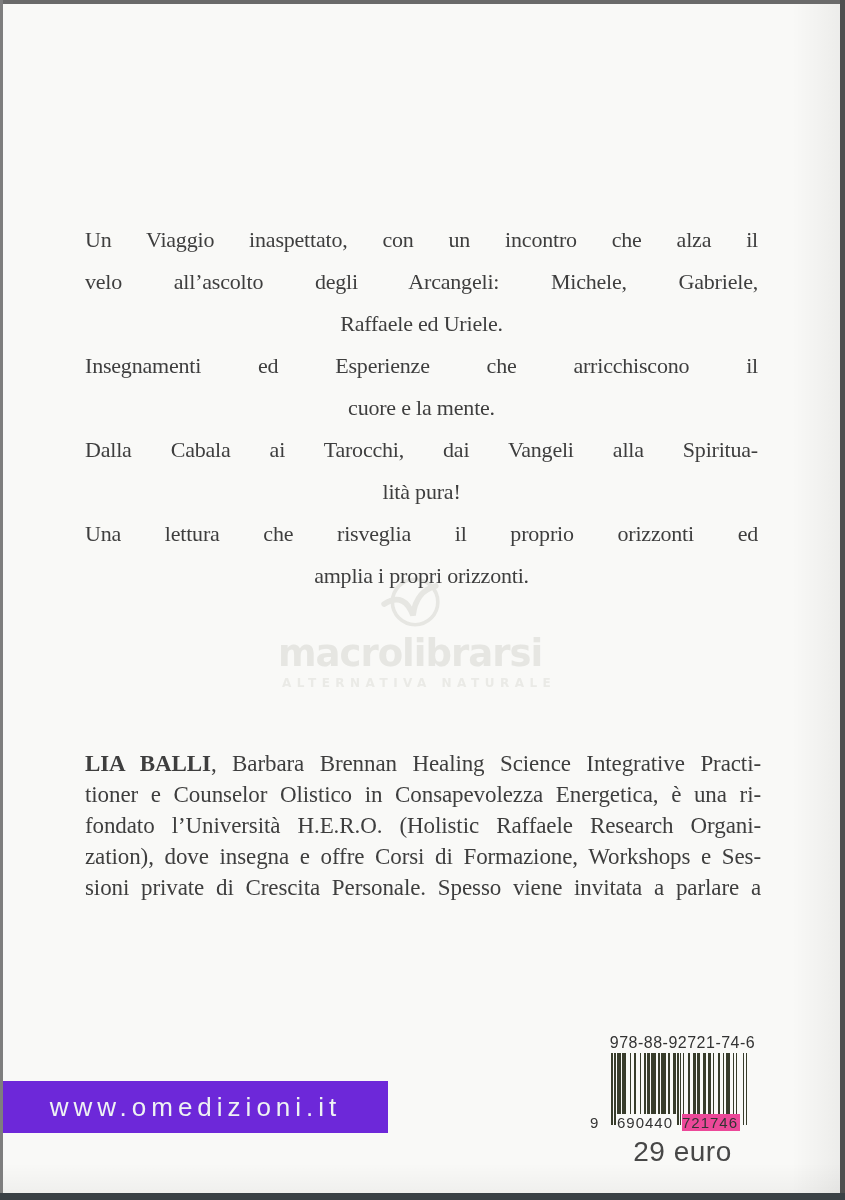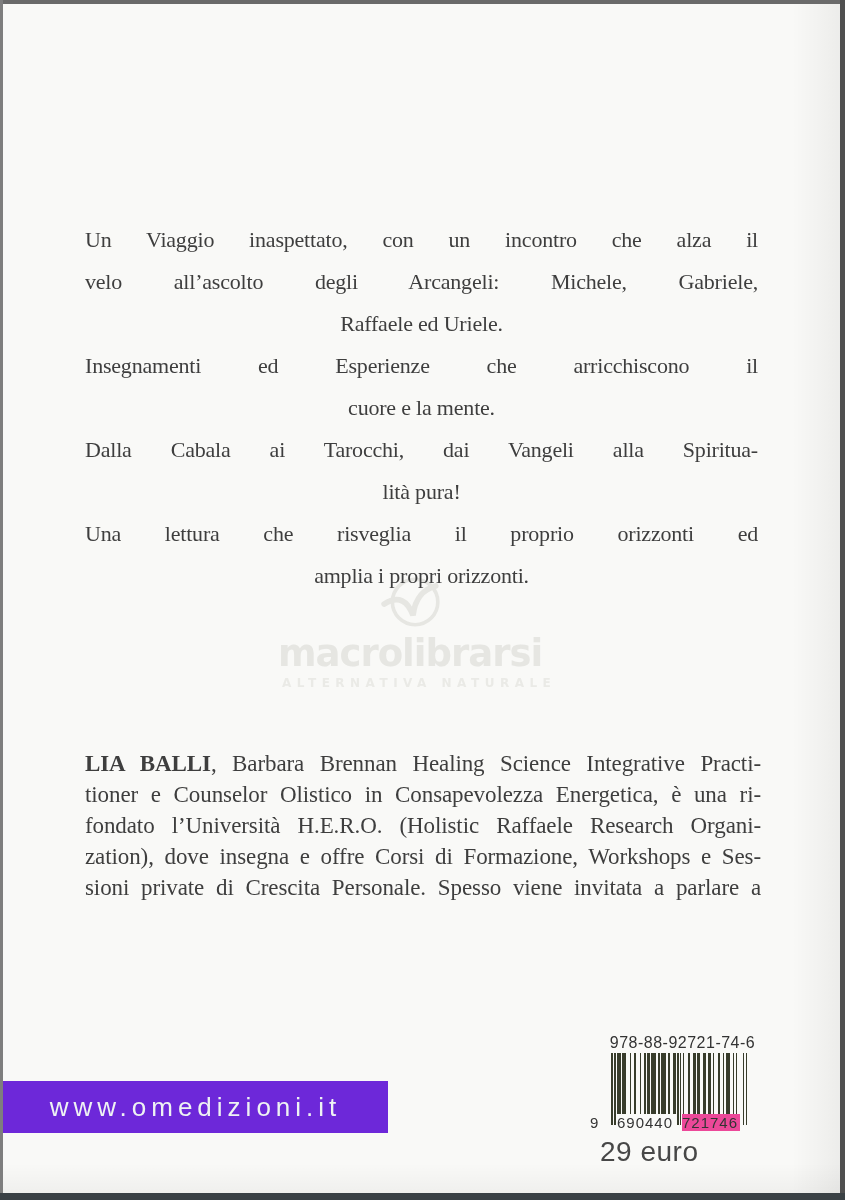--- a/index.html
+++ b/index.html
@@ -65,21 +65,21 @@
   .barcode{position:absolute;left:611px;top:1053px;width:136px;height:82px;z-index:2;}
   .barcode .bar{position:absolute;top:0;background:#383c2b;}
   .bc-digits{
     position:absolute;top:60px;left:0;width:100%;height:18px;
     font-family:"Liberation Sans", sans-serif;font-size:15px;color:#343434;
   }
   .bc-digits .lead{position:absolute;left:-21px;top:1px;}
   .bc-digits .g1{position:absolute;left:5px;top:1px;width:58px;text-align:center;background:#f9f9f7;letter-spacing:1px;}
   .bc-digits .g2{position:absolute;left:71px;top:1px;width:58px;text-align:left;background:#ec4899;letter-spacing:1px;}
   .price{
-    position:absolute;left:600px;top:1136px;width:165px;text-align:left;z-index:2;
+    position:absolute;left:600px;top:1136px;width:165px;text-align:center;z-index:2;
     font-family:"Liberation Sans", sans-serif;font-size:28px;color:#474747;letter-spacing:0.5px;
   }
 </style>
 </head>
 <body>
 
 <div class="canvas">
 
   <div class="edge edge-top"></div>
   <div class="edge edge-left"></div>

